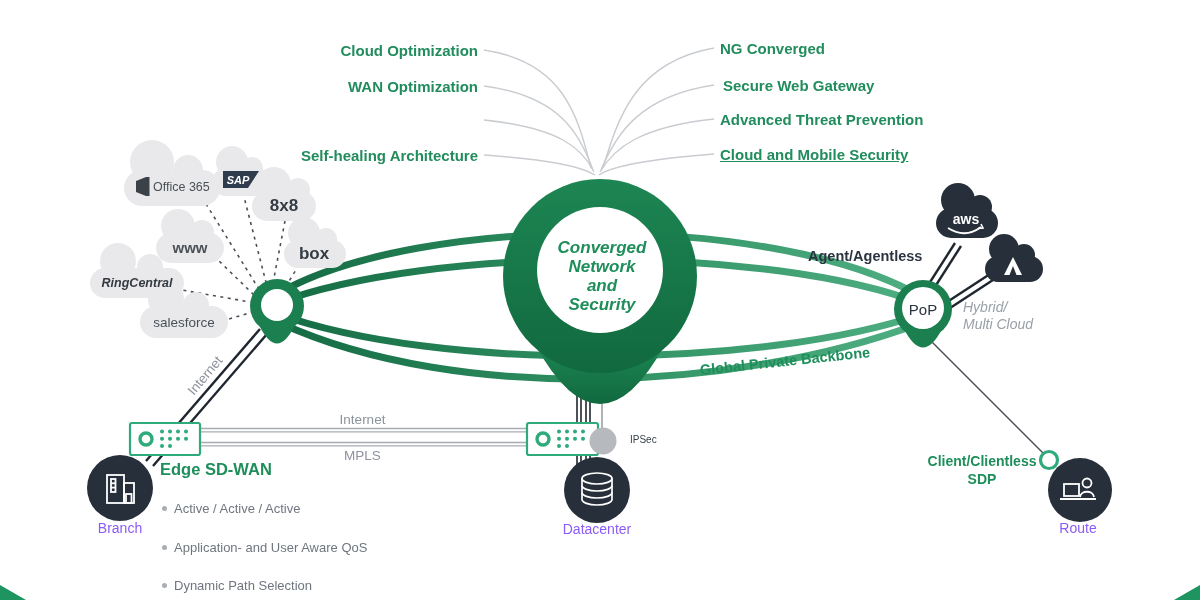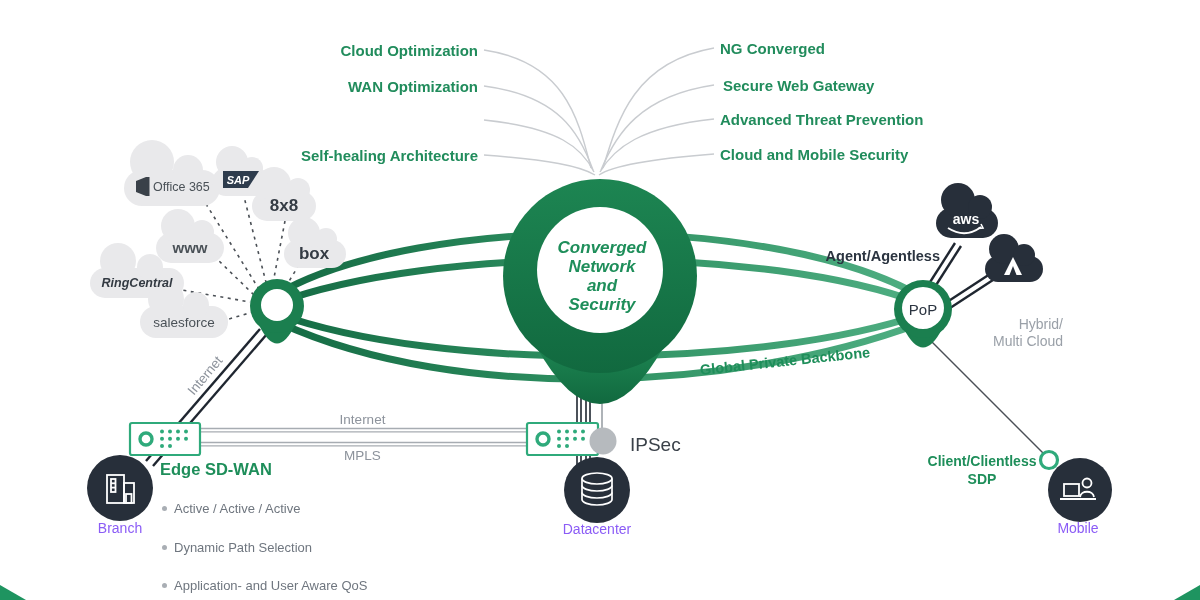--- a/index.html
+++ b/index.html
@@ -263,48 +263,48 @@
   <polygon points="1200,600 1200,585 1174,600" fill="#1e9460"></polygon>
 </svg>
 
 <div class="lbl feat feat-l" style="left:273px;top:42px;">Cloud Optimization</div>
 <div class="lbl feat feat-l" style="left:273px;top:78px;">WAN Optimization</div>
 <div class="lbl feat feat-l" style="left:273px;top:147px;">Self-healing Architecture</div>
 
 <div class="lbl feat feat-r" style="left:720px;top:40px;">NG Converged</div>
 <div class="lbl feat feat-r" style="left:723px;top:77px;">Secure Web Gateway</div>
 <div class="lbl feat feat-r" style="left:720px;top:111px;">Advanced Threat Prevention</div>
-<div class="lbl feat feat-r" style="left:720px;top:146px;">Cloud and Mobile Security</div>
+<div class="lbl feat feat-r" style="left:720px;top:146px;text-decoration:underline;">Cloud and Mobile Security</div>
 
 <div class="lbl center-title" style="left:537px;top:238px;font-style:italic;">Converged
 Network
 and
 Security</div>
 
 <div class="lbl dark" style="left:903px;top:301px;width:40px;text-align:center;font-size:15px;">PoP</div>
 
 <div class="lbl green-bold" style="left:690px;top:353px;width:190px;text-align:center;font-size:14.5px;
      transform:rotate(-6deg);">Global Private Backbone</div>
 
-<div class="lbl dark" style="left:808px;top:248px;width:132px;text-align:right;font-weight:bold;font-size:14.5px;">Agent/Agentless</div>
-<div class="lbl" style="left:963px;top:316px;width:100px;text-align:right;font-size:14px;color:#9aa0a8;line-height:17px;">Hybrid/
+<div class="lbl dark" style="left:808px;top:248px;width:132px;font-weight:bold;font-size:14.5px;">Agent/Agentless</div>
+<div class="lbl" style="left:963px;top:299px;width:100px;text-align:left;font-size:14px;color:#9aa0a8;line-height:17px;font-style:italic;">Hybrid/
 Multi Cloud</div>
 <div class="lbl green-bold" style="left:922px;top:452px;width:120px;text-align:center;font-size:14px;line-height:18px;">Client/Clientless
 SDP</div>
 
 <div class="lbl gray" style="left:160px;top:368px;width:90px;text-align:center;transform:rotate(-50deg);">Internet</div>
 <div class="lbl gray" style="left:320px;top:412px;width:85px;text-align:center;">Internet</div>
 <div class="lbl gray" style="left:320px;top:448px;width:85px;text-align:center;">MPLS</div>
-<div class="lbl" style="left:630px;top:434px;font-size:19px;color:#3a4149;">IPSec</div>
+<div class="lbl" style="left:630px;top:434px;font-size:10px;color:#3a4149;">IPSec</div>
 
 <div class="lbl green-bold" style="left:160px;top:460px;font-size:16.5px;">Edge SD-WAN</div>
 <ul class="sdwan-bullets lbl" style="left:160px;top:484px;width:230px;">
   <li>Active / Active / Active</li>
+  <li>Application- and User Aware QoS</li>
   <li>Dynamic Path Selection</li>
-  <li>Application- and User Aware QoS</li>
   
 </ul>
 
 <div class="lbl site-label" style="left:75px;top:520px;">Branch</div>
 <div class="lbl site-label" style="left:552px;top:521px;">Datacenter</div>
-<div class="lbl site-label" style="left:1033px;top:520px;">Mobile</div>
+<div class="lbl site-label" style="left:1033px;top:520px;">Route</div>
 
 </div>
 
 </body></html>

